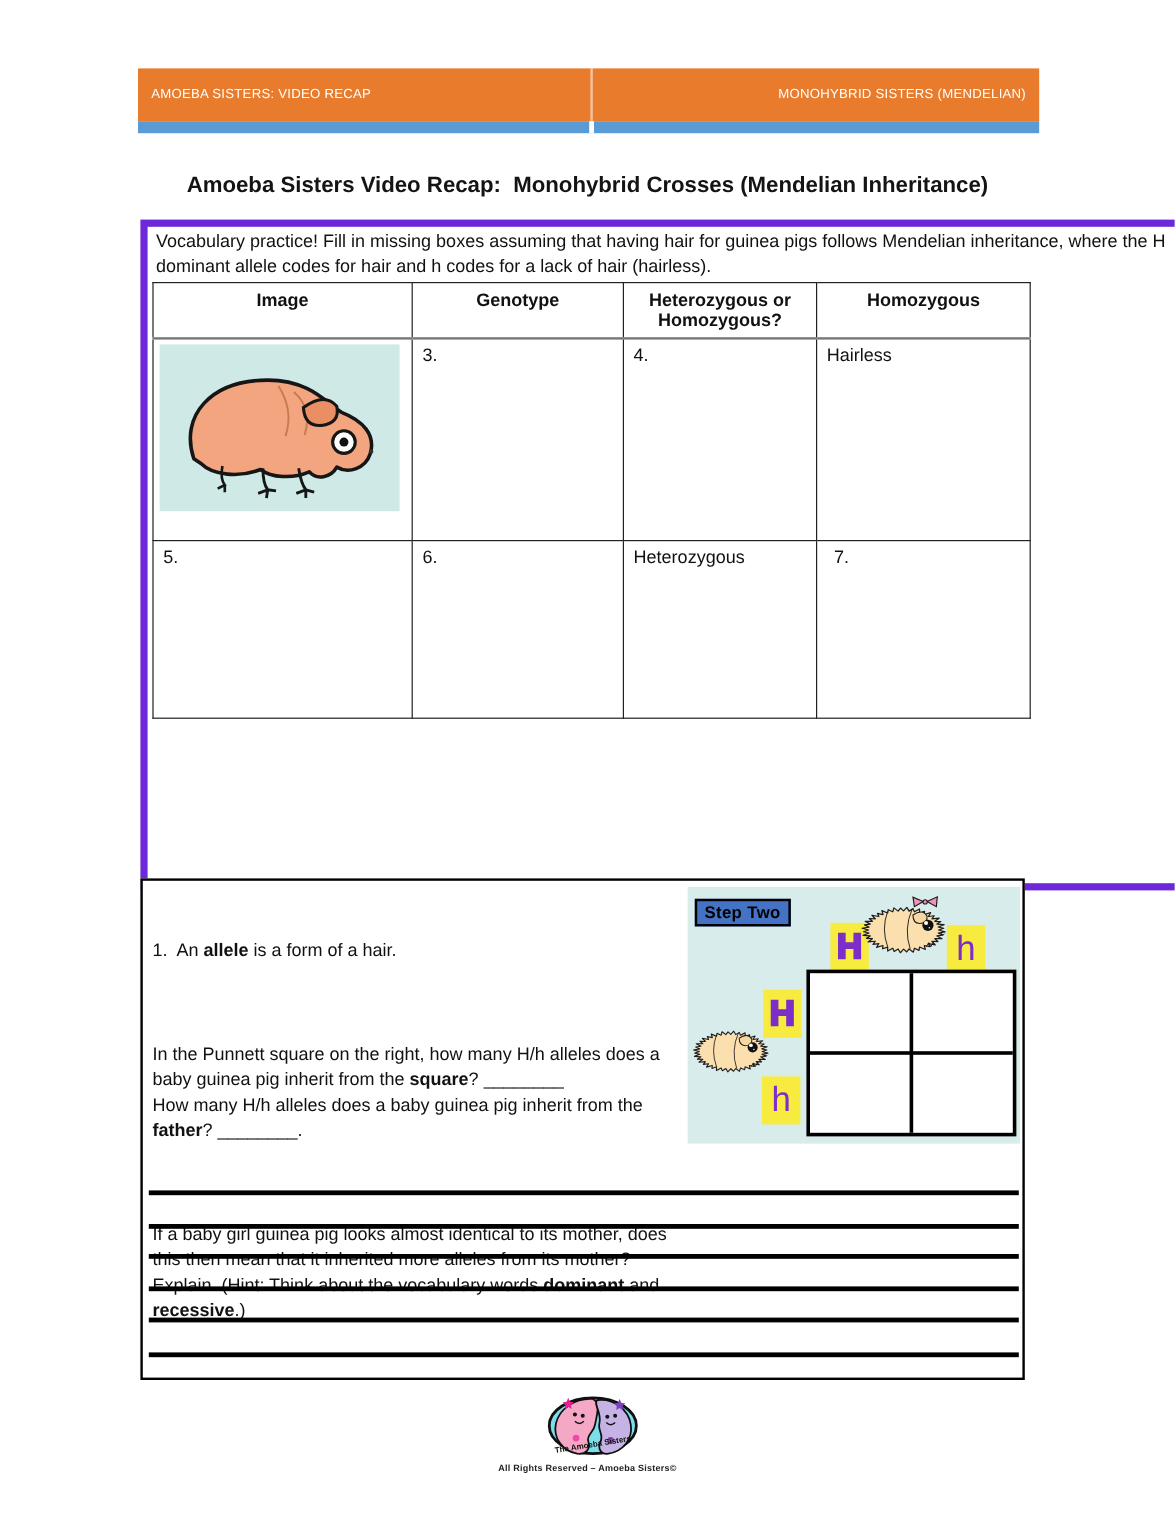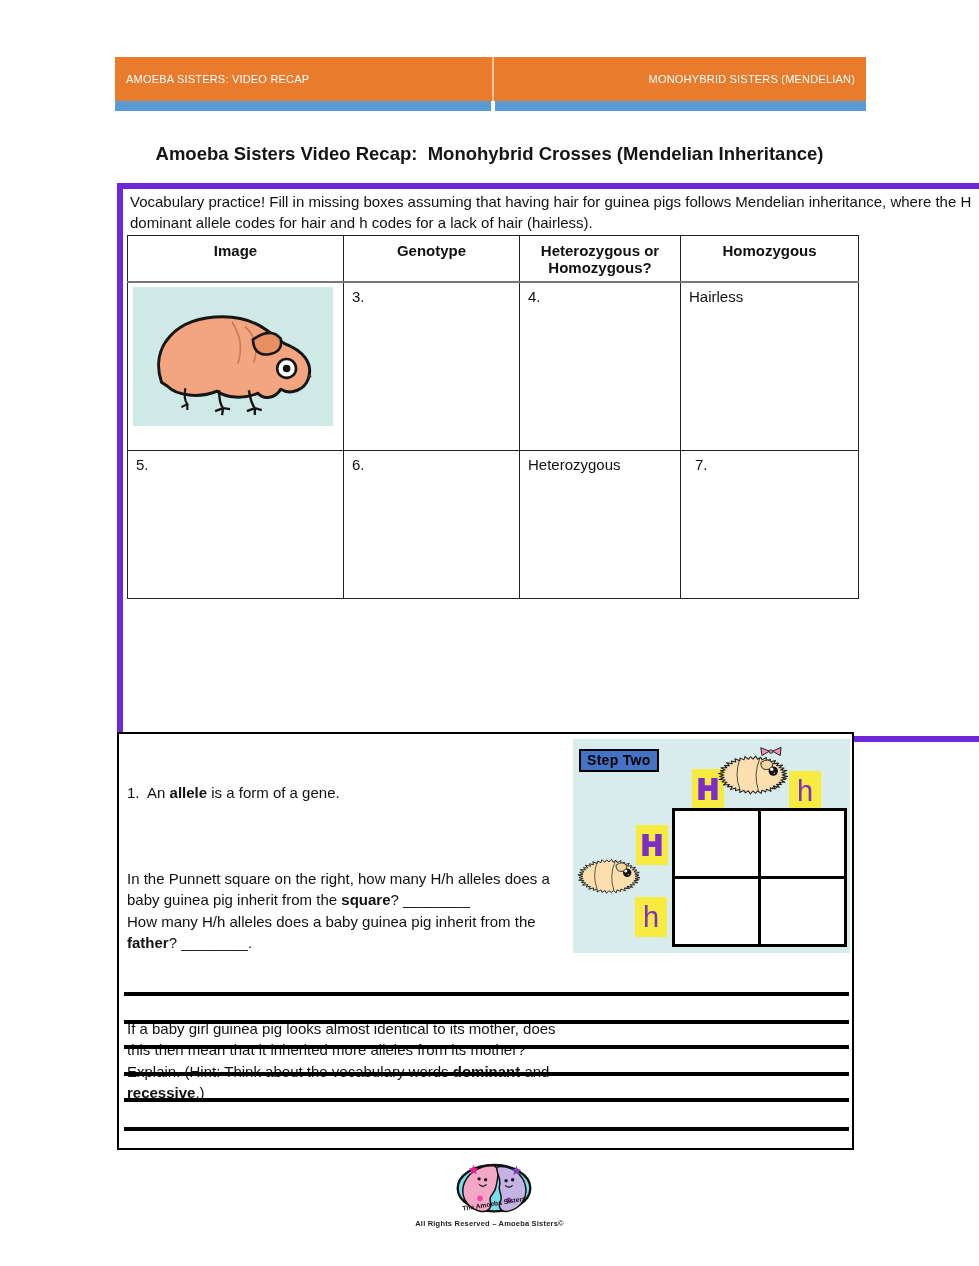--- a/index.html
+++ b/index.html
@@ -143,21 +143,21 @@
         <td>6.</td>
         <td>Heterozygous</td>
         <td style="padding-left:14px;">7.</td>
       </tr>
     </tbody>
       </table>
   </div>
 
   <div class="q8-box">
     <div class="q8-text">
-      <p><span>1.  An </span><b>allele</b><span> is a form of a gene.</span></p>
+      <p><span>1.  An </span><b>allele</b><span> is a form of a hair.</span></p>
       <p><span>In the Punnett square on the right, how many H/h alleles does a baby guinea pig inherit from the </span><b>square</b><span>? ________</span><br><span>How many H/h alleles does a baby guinea pig inherit from the </span><b>father</b><span>? ________.</span></p>
       <p><span>If a baby girl guinea pig looks almost identical to its mother, does this then mean that it inherited more alleles from its mother? Explain. (Hint: Think about the vocabulary words </span><b>dominant</b><span> and </span><b>recessive</b><span>.)</span></p>
     </div>
 
     <div class="punnett">
       <div class="step2">Step Two</div>
       <div class="tile fat t-h1">H</div>
       <div class="tile thin t-h2">h</div>
       <div class="tile fat s-h1">H</div>
       <div class="tile thin s-h2">h</div>

